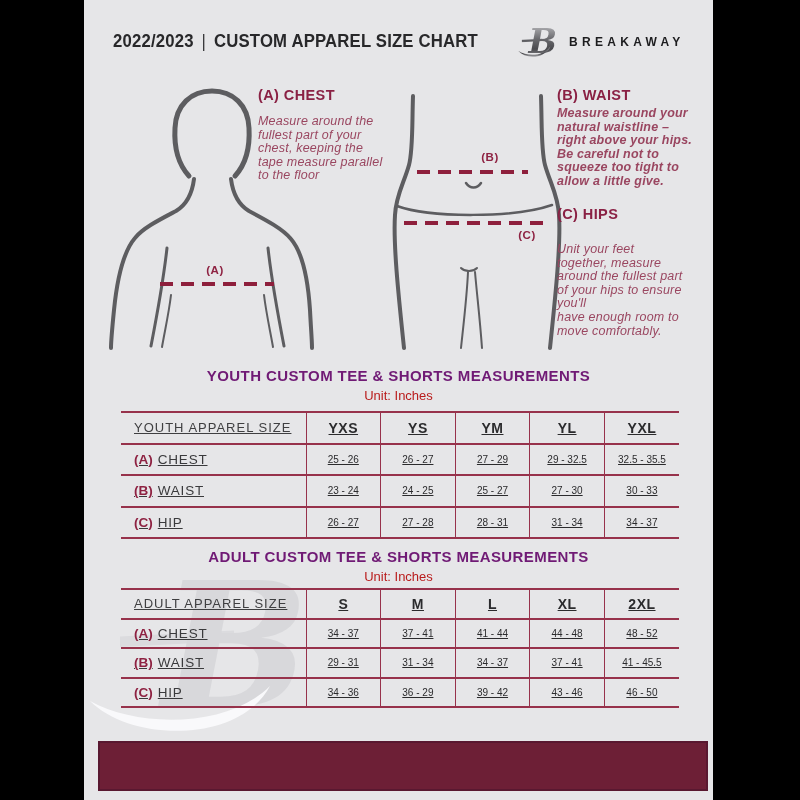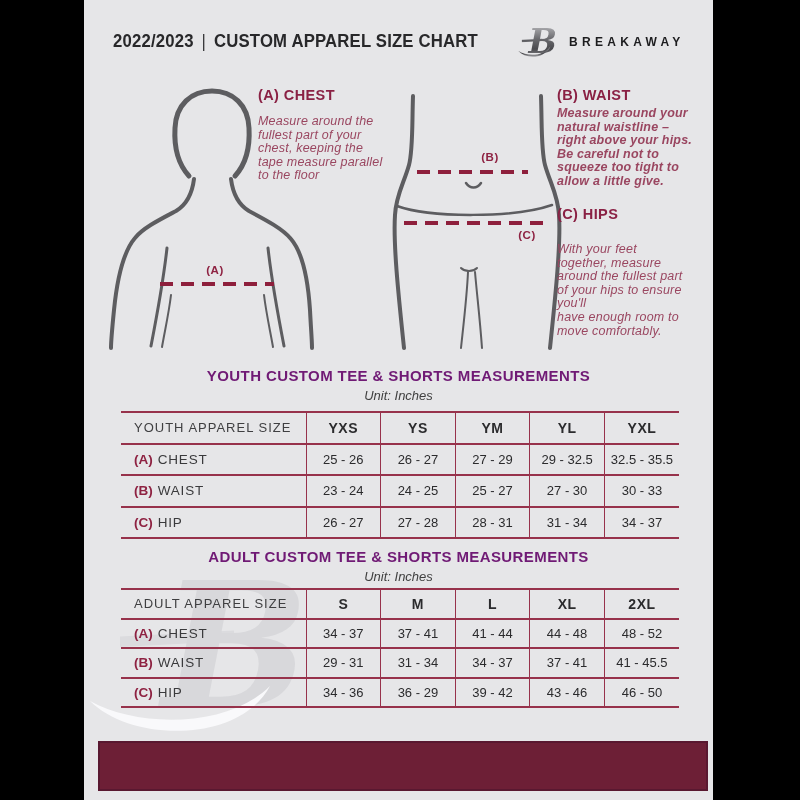--- a/index.html
+++ b/index.html
@@ -45,44 +45,44 @@
   }
   .mk-a{left:111px;top:264px;}
   .mk-b{left:386px;top:151px;}
   .mk-c{left:423px;top:229px;}
   
   .sec-title{
     position:absolute;left:0;width:629px;text-align:center;color:#701a75;
     font-size:15px;font-weight:bold;letter-spacing:.4px;
   }
   .sec-unit{
-    position:absolute;left:0;width:629px;text-align:center;color:#404040;
-    font-size:13px;font-style:italic;
+    position:absolute;left:0;width:629px;text-align:center;color:#b91c1c;
+    font-size:13px;
   }
   .youth-title{top:367px;} .youth-unit{top:388px;}
   .adult-title{top:548px;} .adult-unit{top:569px;}
   
   table.size-table{
     position:absolute;left:37px;width:558px;border-collapse:collapse;table-layout:fixed;
     background:transparent;
   }
   .youth-table{top:411px;} .adult-table{top:588px;}
   .size-table tr{border-bottom:2px solid #97324b;}
   .size-table thead tr{border-top:2px solid #97324b;}
-  .size-table th,.size-table td{padding:0;border-left:1.5px solid #97324b;}
+  .size-table th,.size-table td{padding:0;border-left:1.5px solid #97324b;text-decoration:underline;}
   .size-table th:first-child,.size-table td:first-child{border-left:none;}
   .youth-table tr{height:31.5px;} .adult-table tr{height:29.5px;}
   th.lbl-h{
     text-align:left;padding-left:13px;font-weight:normal;font-size:13px;
     letter-spacing:1px;color:#3f3f41;
   }
   th.size-h{font-size:14px;font-weight:bold;color:#2b2b2d;letter-spacing:.5px;}
   td.row-lbl{text-align:left;padding-left:13px;font-size:13.5px;color:#3a3a3c;letter-spacing:.8px;}
   td.row-lbl .mk{font-weight:bold;color:#8e2242;margin-right:5px;letter-spacing:0;}
-  td.val{text-align:center;font-size:13px;color:#2b2b2d;}
+  td.val{text-align:center;font-size:10px;color:#2b2b2d;}
   
   .watermark{position:absolute;left:-12px;top:569px;pointer-events:none;}
   .footer-bar{
     position:absolute;left:14px;top:741px;width:606px;height:46px;
     background:#6d1f36;border:2px solid #591830;
   }
 </style>
 </head>
 <body>
 
@@ -149,21 +149,21 @@
 tape measure parallel
 to the floor</div>
   <div class="guide-heading h-waist">(B) WAIST</div>
   <div class="guide-body b-waist">Measure around your
 natural waistline –
 right above your hips.
 Be careful not to
 squeeze too tight to
 allow a little give.</div>
   <div class="guide-heading h-hips">(C) HIPS</div>
-  <div class="guide-body b-hips">With your feet
+  <div class="guide-body b-hips">Unit your feet
 together, measure
 around the fullest part
 of your hips to ensure
 you'll
 have enough room to
 move comfortably.</div>
 
   <div class="sec-title youth-title">YOUTH CUSTOM TEE &amp; SHORTS MEASUREMENTS</div>
   <div class="sec-unit youth-unit">Unit: Inches</div>
 

